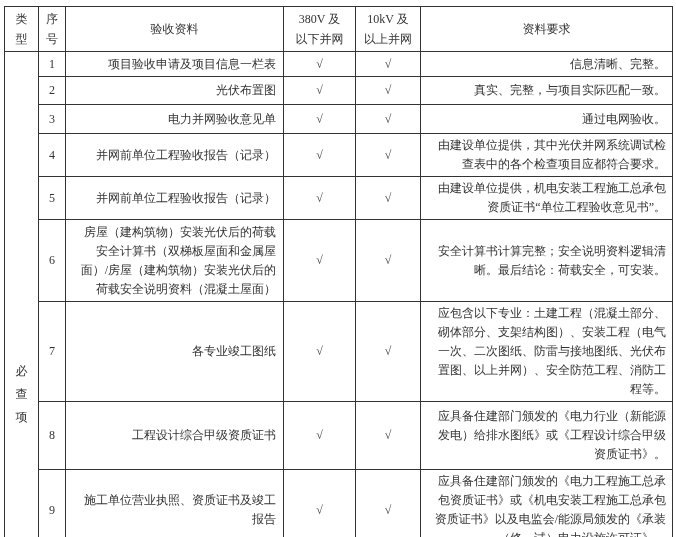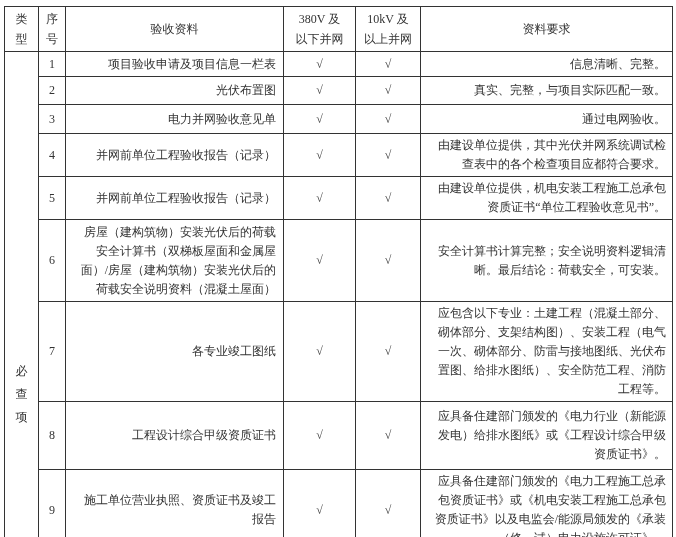--- a/index.html
+++ b/index.html
@@ -114,21 +114,21 @@
       <td class="c-chk">√</td>
       <td class="c-chk">√</td>
       <td class="c-req">安全计算书计算完整；安全说明资料逻辑清晰。最后结论：荷载安全，可安装。</td>
     </tr>
 
     <tr style="height:86px">
       <td class="c-no">7</td>
       <td class="c-mat">各专业竣工图纸</td>
       <td class="c-chk">√</td>
       <td class="c-chk">√</td>
-      <td class="c-req">应包含以下专业：土建工程（混凝土部分、砌体部分、支架结构图）、安装工程（电气一次、砌体部分、防雷与接地图纸、光伏布置图、给排水图纸）、安全防范工程、消防工程等。</td>
+      <td class="c-req">应包含以下专业：土建工程（混凝土部分、砌体部分、支架结构图）、安装工程（电气一次、二次图纸、防雷与接地图纸、光伏布置图、以上并网）、安全防范工程、消防工程等。</td>
     </tr>
 
     <tr style="height:68px">
       <td class="c-no">8</td>
       <td class="c-mat">工程设计综合甲级资质证书</td>
       <td class="c-chk">√</td>
       <td class="c-chk">√</td>
       <td class="c-req">应具备住建部门颁发的《电力行业（新能源发电）给排水图纸》或《工程设计综合甲级资质证书》。</td>
     </tr>
 

